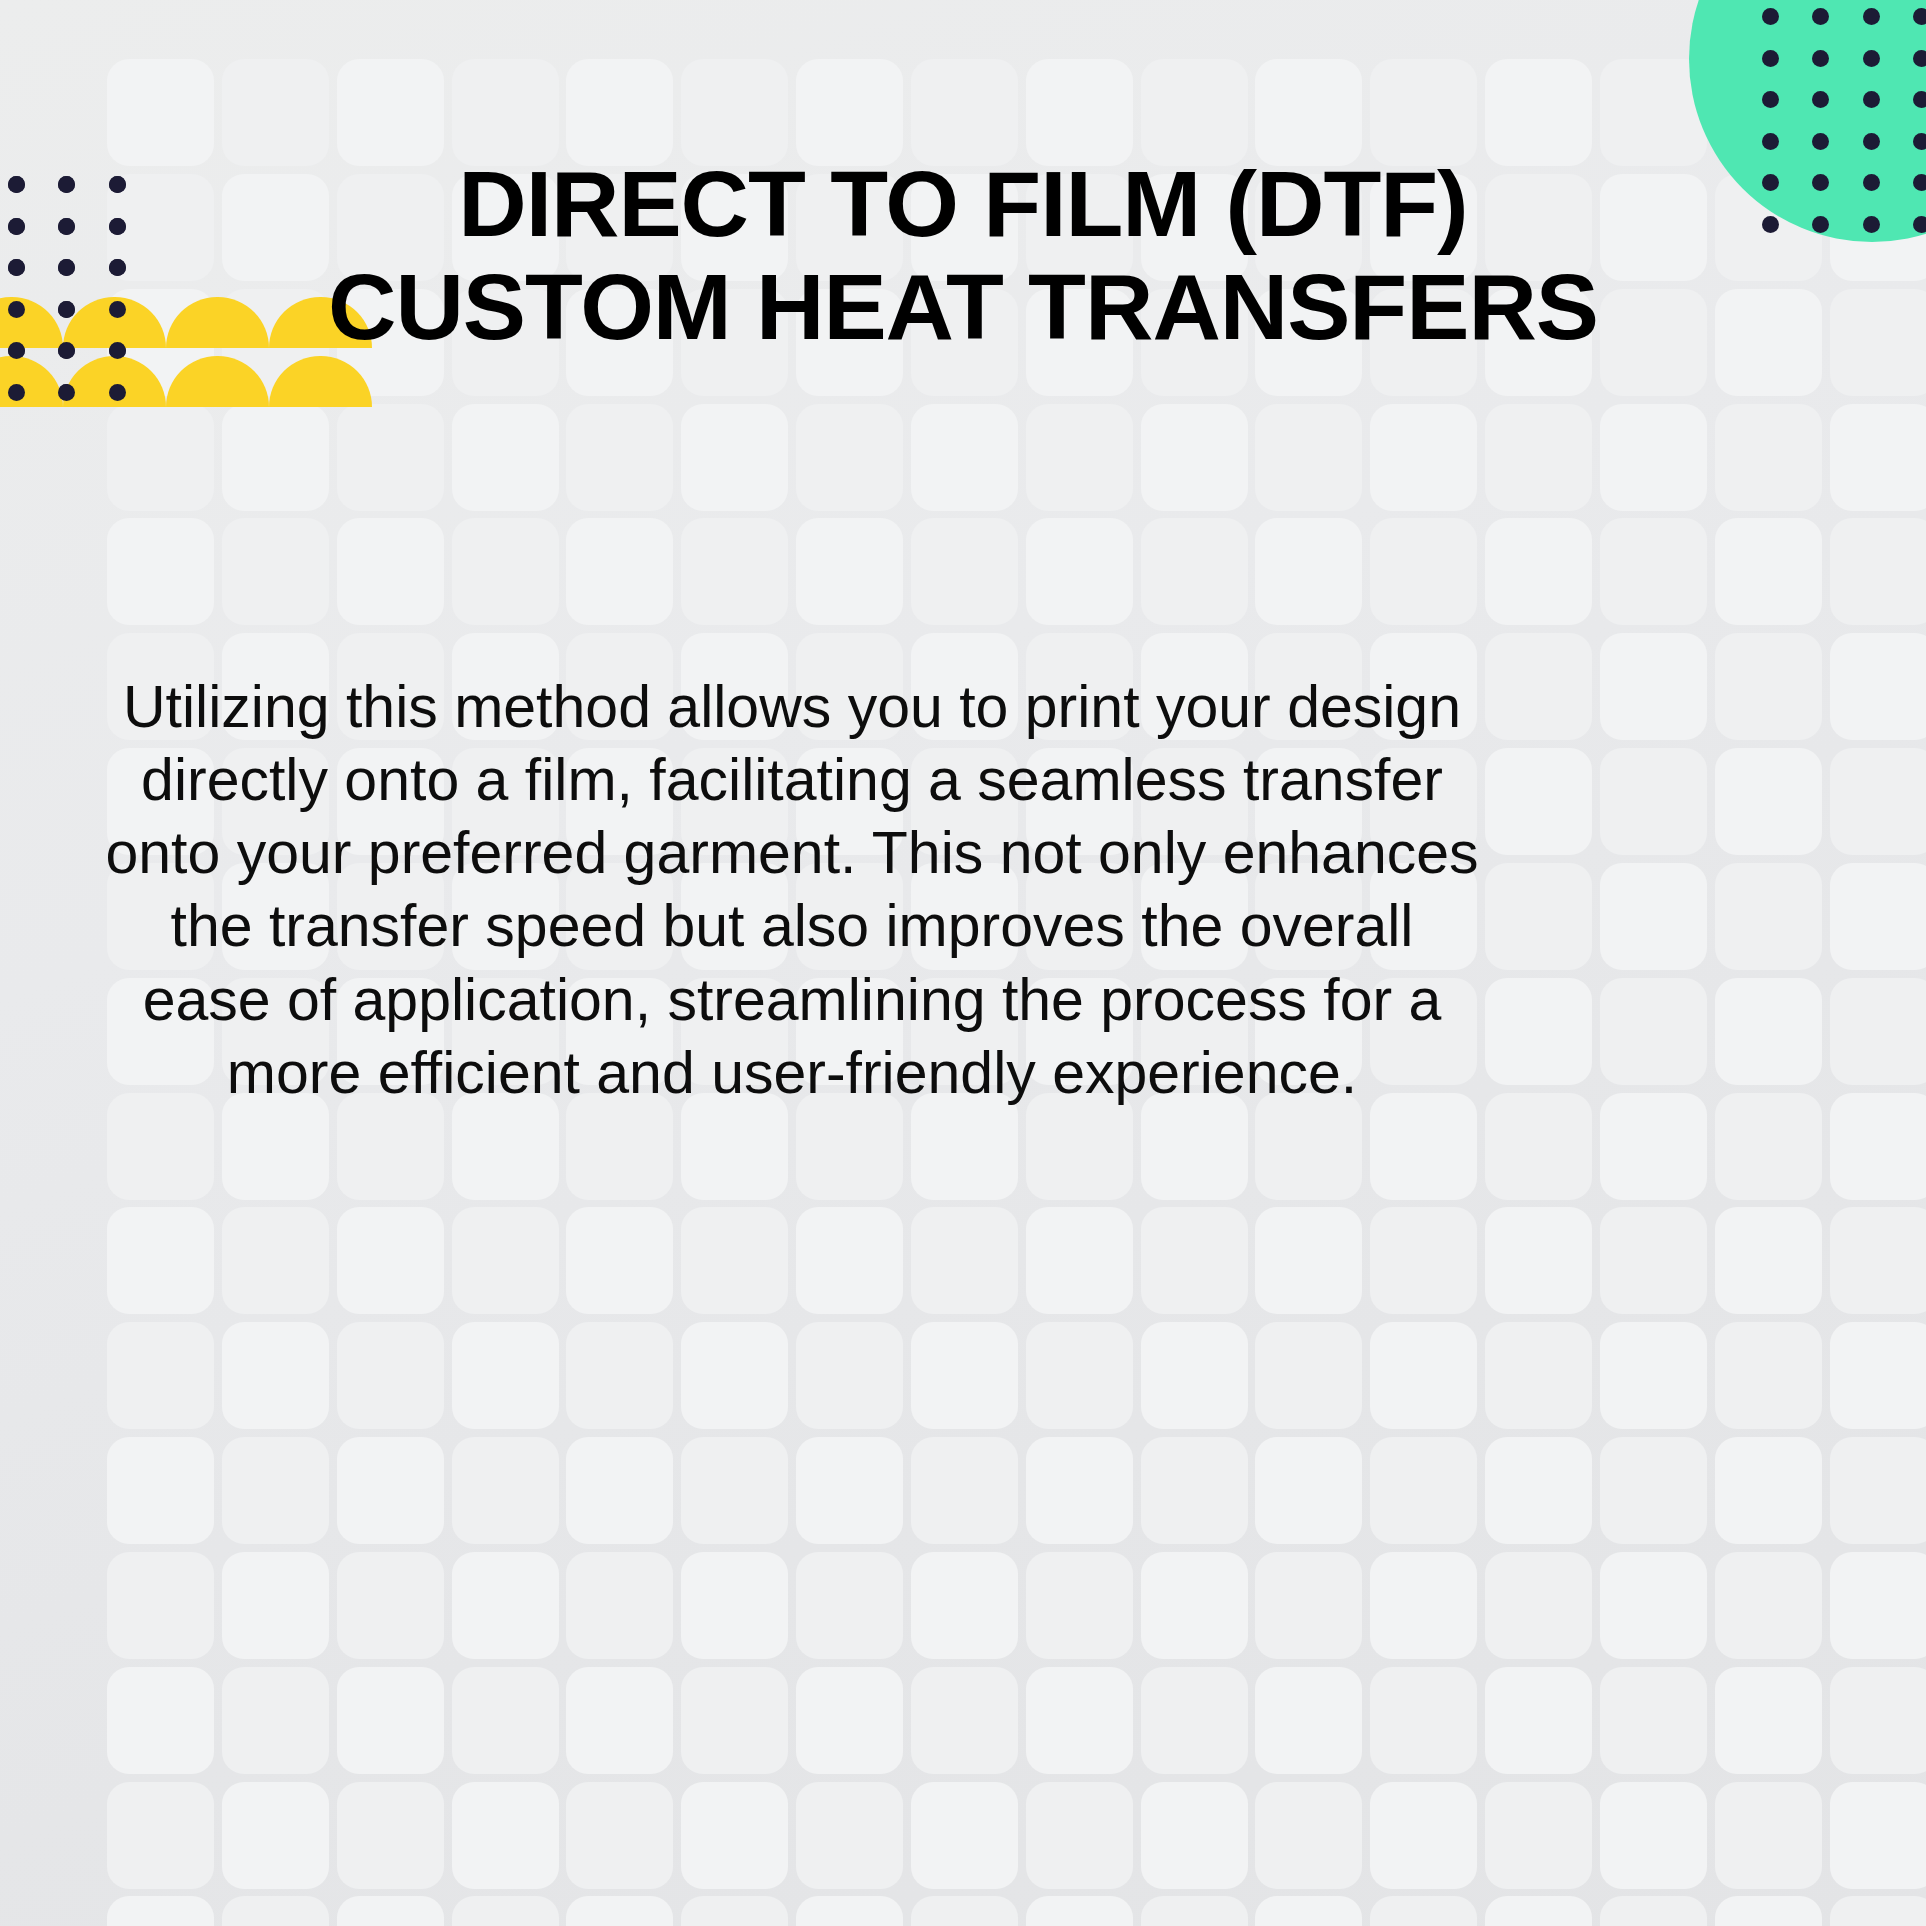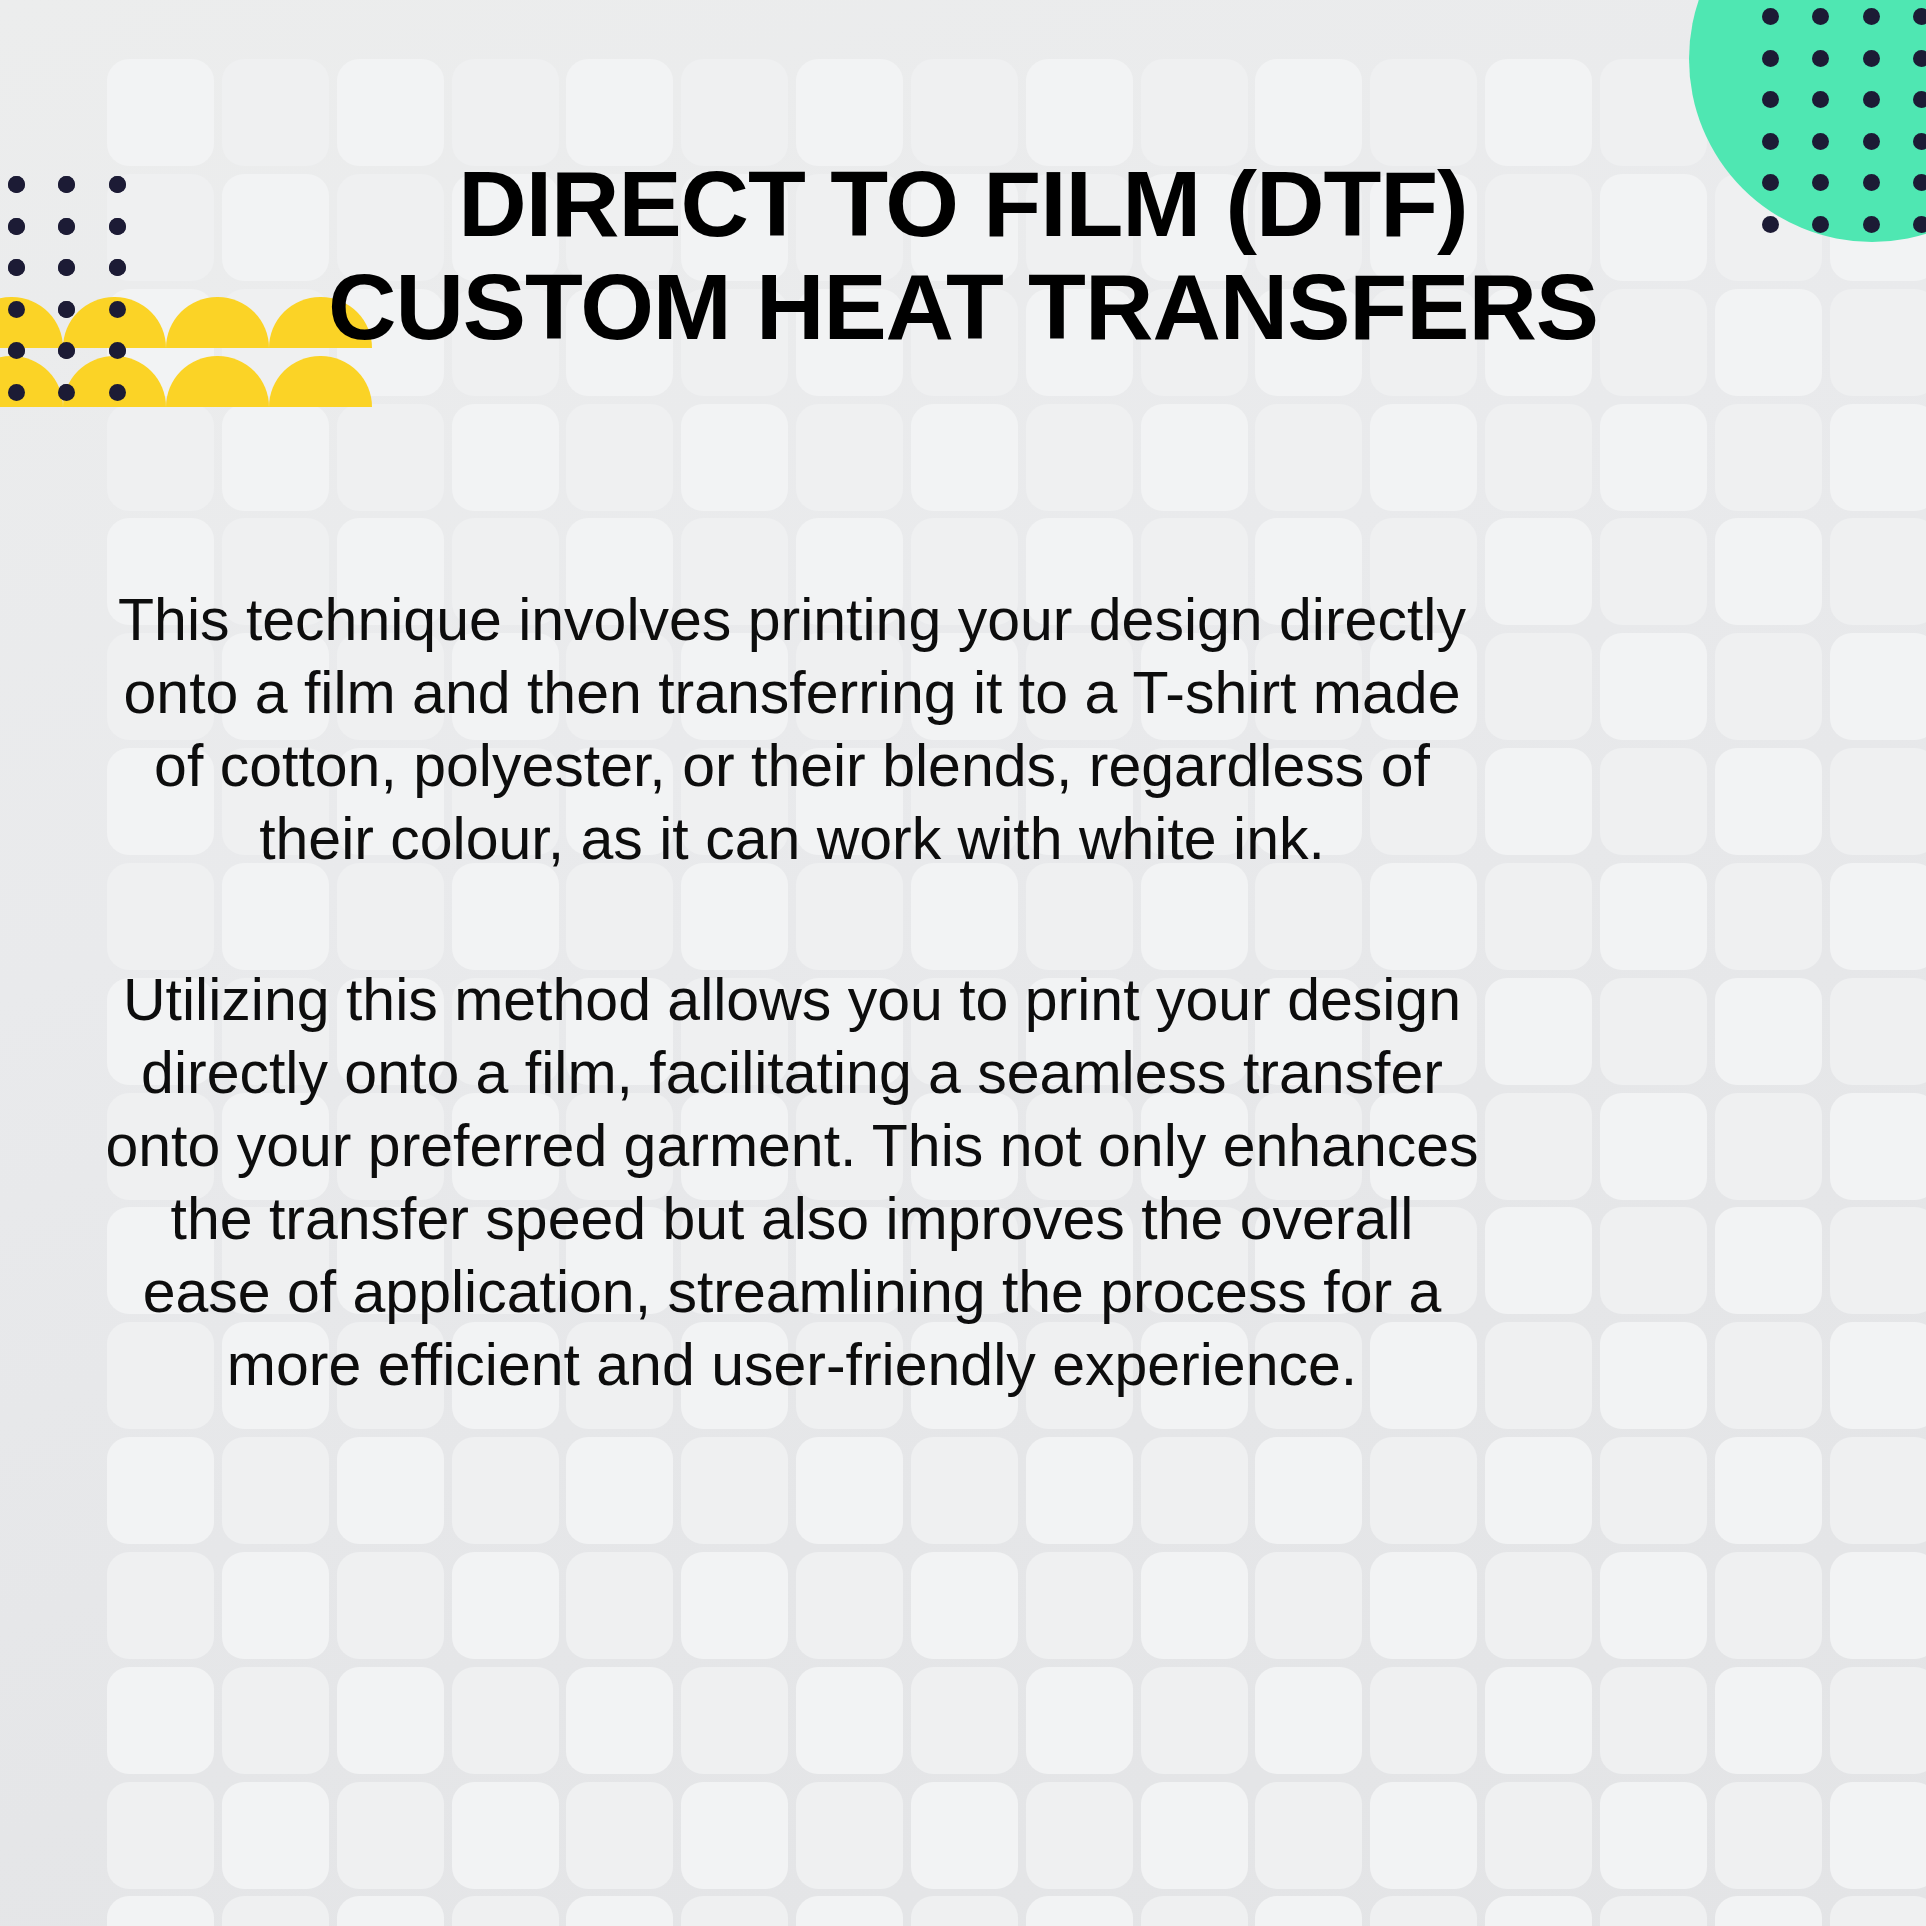--- a/index.html
+++ b/index.html
@@ -461,19 +461,18 @@
     </div>
 
   <div class="content">
 
     <h1 class="title">
       <span class="tline">DIRECT TO FILM (DTF)</span>
       <span class="tline">CUSTOM HEAT TRANSFERS</span>
     </h1>
 
     <div class="body-block">
-      <p class="para first">This technique involves printing your design directly onto a film and then transferring it to a T-shirt made of cotton, polyester, or their blends, regardless of their colour, as it can work with white ink.</p>
       <p class="para second">Utilizing this method allows you to print your design directly onto a film, facilitating a seamless transfer onto your preferred garment. This not only enhances the transfer speed but also improves the overall ease of application, streamlining the process for a more efficient and user-friendly experience.</p>
     </div>
 
   </div>
 </div>
 
 
 </body></html>

